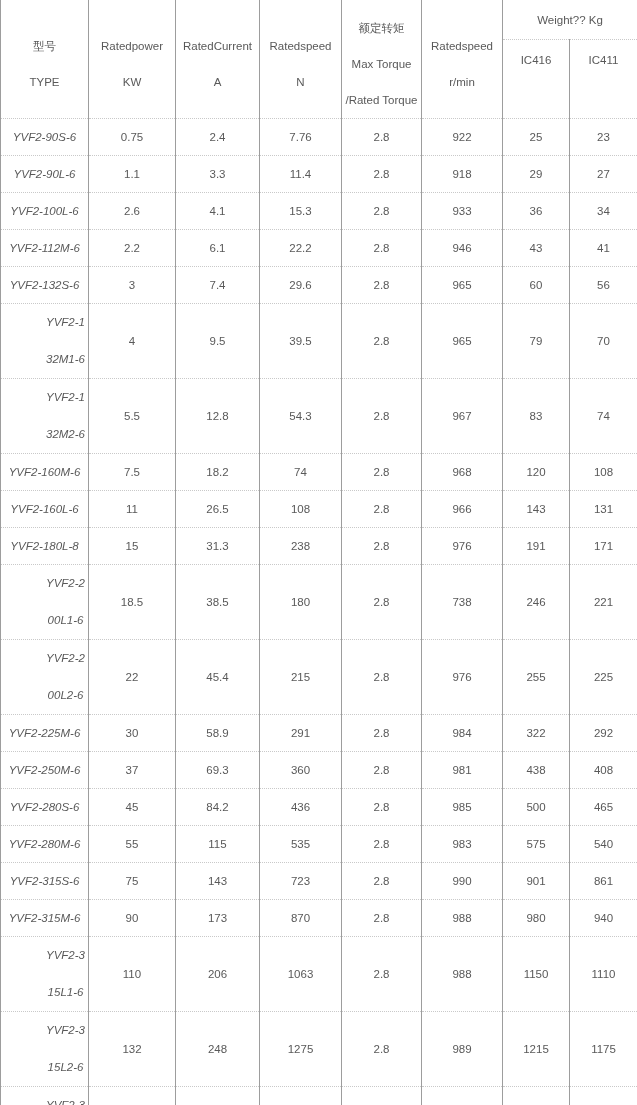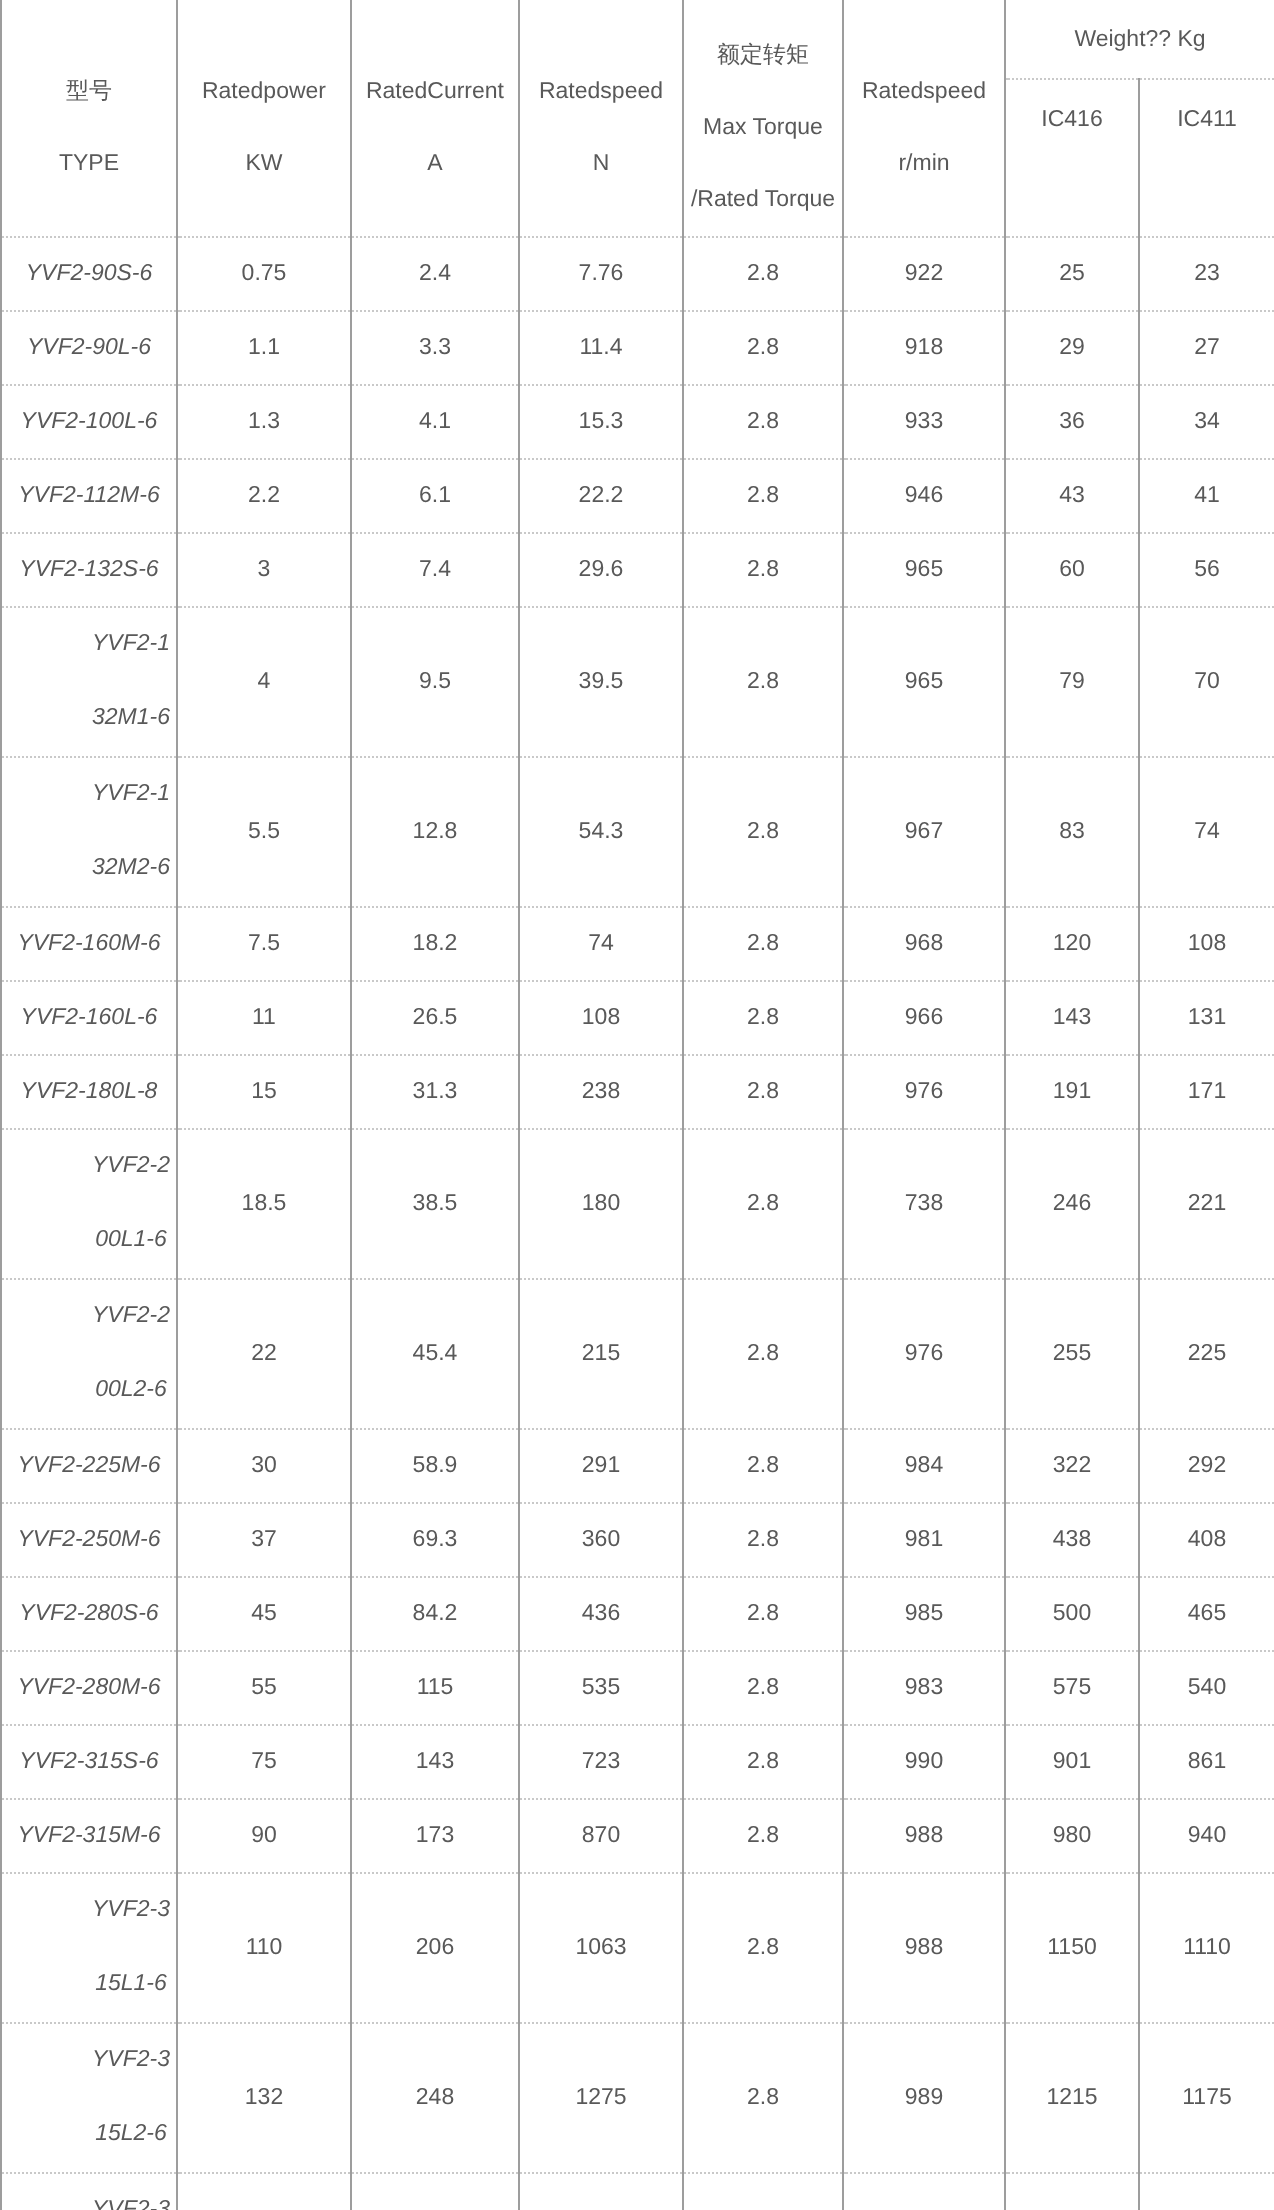--- a/index.html
+++ b/index.html
@@ -159,21 +159,21 @@
           <td>1.1</td>
           <td>3.3</td>
           <td>11.4</td>
           <td>2.8</td>
           <td>918</td>
           <td>29</td>
           <td class="edge-right">27</td>
         </tr>
         <tr class="row">
           <td class="model">YVF2-100L-6</td>
-          <td>1.3</td>
+          <td>2.6</td>
           <td>4.1</td>
           <td>15.3</td>
           <td>2.8</td>
           <td>933</td>
           <td>36</td>
           <td class="edge-right">34</td>
         </tr>
         <tr class="row">
           <td class="model">YVF2-112M-6</td>
           <td>2.2</td>

